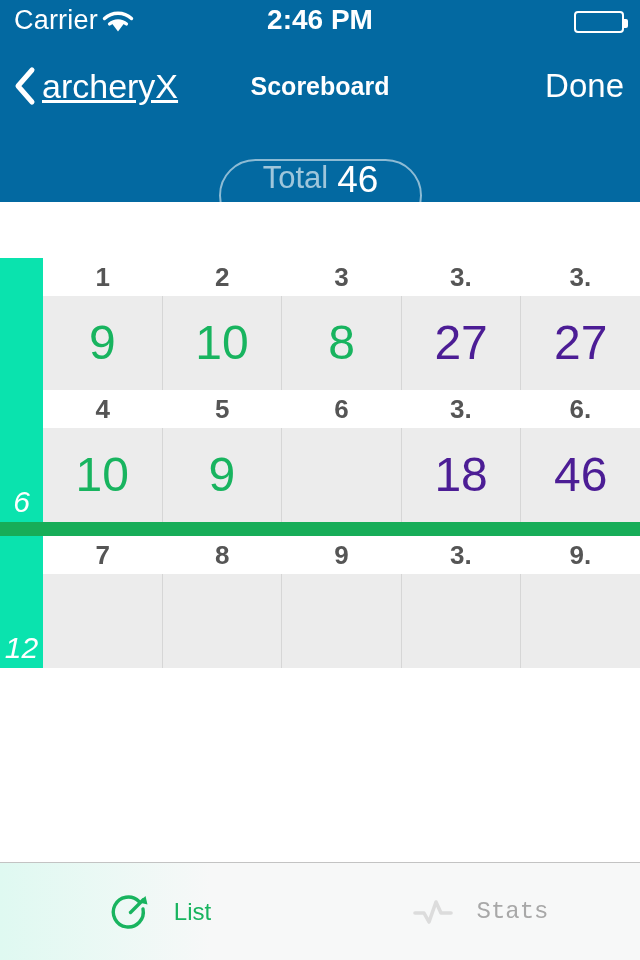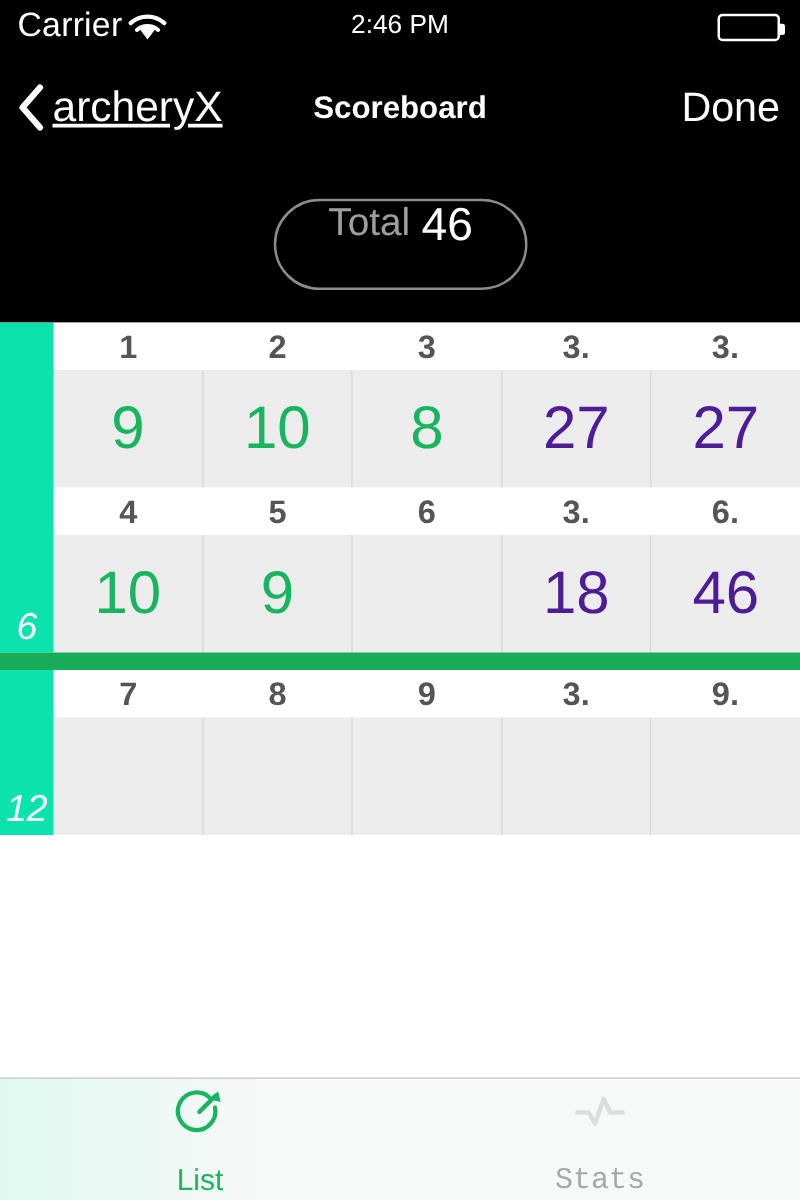--- a/index.html
+++ b/index.html
@@ -6,36 +6,36 @@
   html, body {
     width:640px; height:960px;
     font-family:"Liberation Sans", sans-serif;
     background:#ffffff;
     overflow:hidden;
   }
   #app { position:relative; width:640px; height:960px; }
 
   
   .nav-area {
-    position:absolute; left:0; top:0; width:640px; height:295px;
-    background:#000000;
+    position:absolute; left:0; top:0; width:640px; height:202px;
+    background:#0369a1;
     padding-left:32px;
   }
   .statusbar {
     position:absolute; left:0; top:0; width:640px; height:40px;
     color:#ffffff;
   }
   .sb-carrier {
     position:absolute; left:14px; top:6px;
     font-size:27px; letter-spacing:0.2px; line-height:28px;
   }
   .sb-wifi { position:absolute; left:98px; top:8px; width:40px; height:26px; }
   .sb-time {
     position:absolute; left:0; top:7px; width:640px; text-align:center;
-    font-size:21px; font-weight:normal; line-height:26px;
+    font-size:28px; font-weight:bold; line-height:26px;
   }
   .sb-batt {
     position:absolute; right:16px; top:11px; width:50px; height:22px;
     border:2px solid #ffffff; border-radius:4px;
   }
   .sb-batt:after {
     content:""; position:absolute; right:-6px; top:6px;
     width:4px; height:9px; background:#ffffff; border-radius:0 2px 2px 0;
   }
 
@@ -107,21 +107,21 @@
   }
 
   
   .tabbar {
     position:absolute; left:0; top:862px; width:640px; height:98px;
     background:linear-gradient(to right, #dff9f1 0px, #f7f8f8 210px, #f7f8f8 640px);
     border-top:1px solid #c3c3c3;
   }
   .tab {
     position:absolute; top:0; width:320px; height:98px;
-    display:flex; flex-direction:column; align-items:center;
+    display:flex; flex-direction:row; align-items:center;
     justify-content:center; gap:21px; cursor:pointer;
   }
   .tab-list { left:0; }
   .tab-stats { left:320px;font-family:Liberation Mono, monospace; }
   .tab-icon { width:44px; height:44px; }
   .tab-label { font-size:24px; line-height:26px; }
   .tab-list  .tab-label { color:#18b45f; }
   .tab-stats .tab-label { color:#a8a8a8; }
 </style>
 </head>

